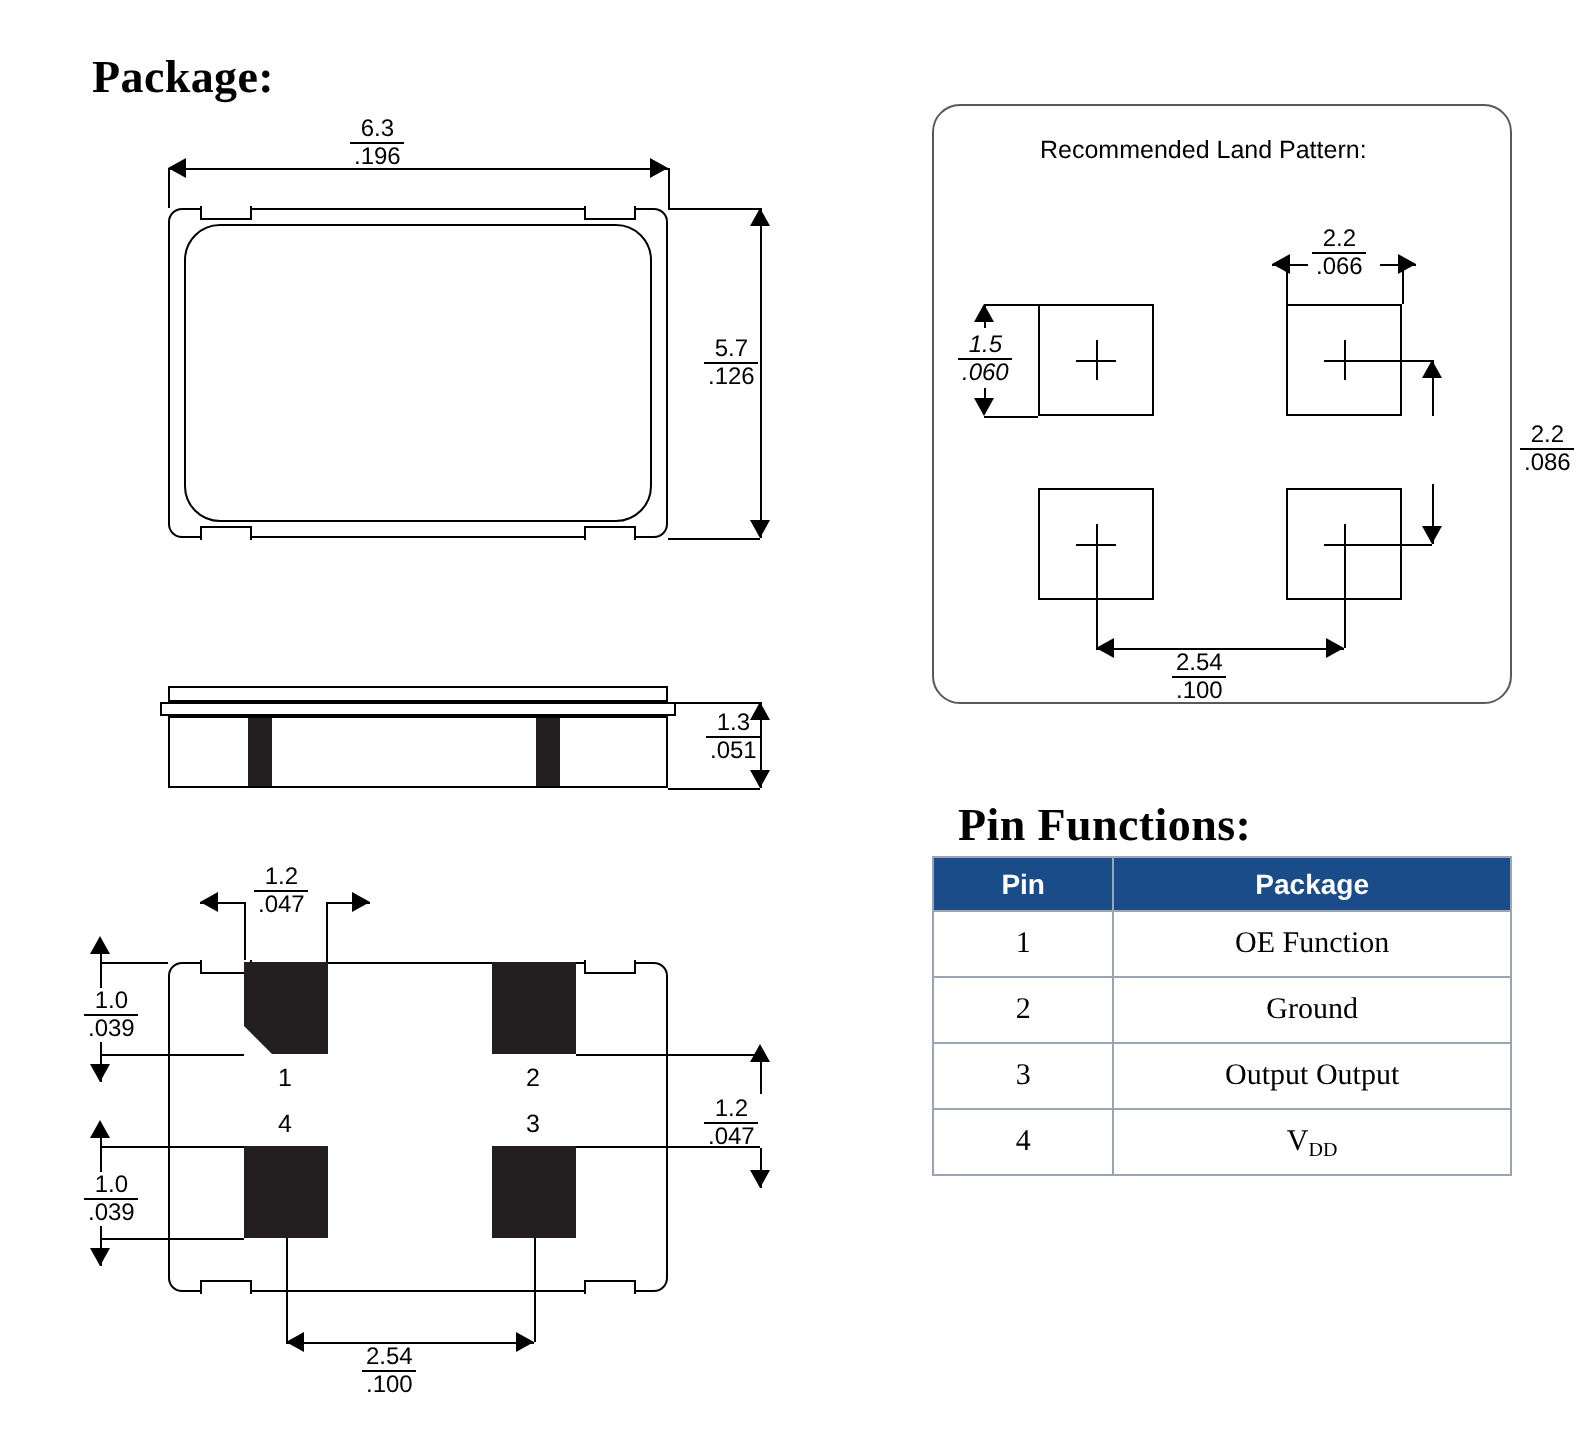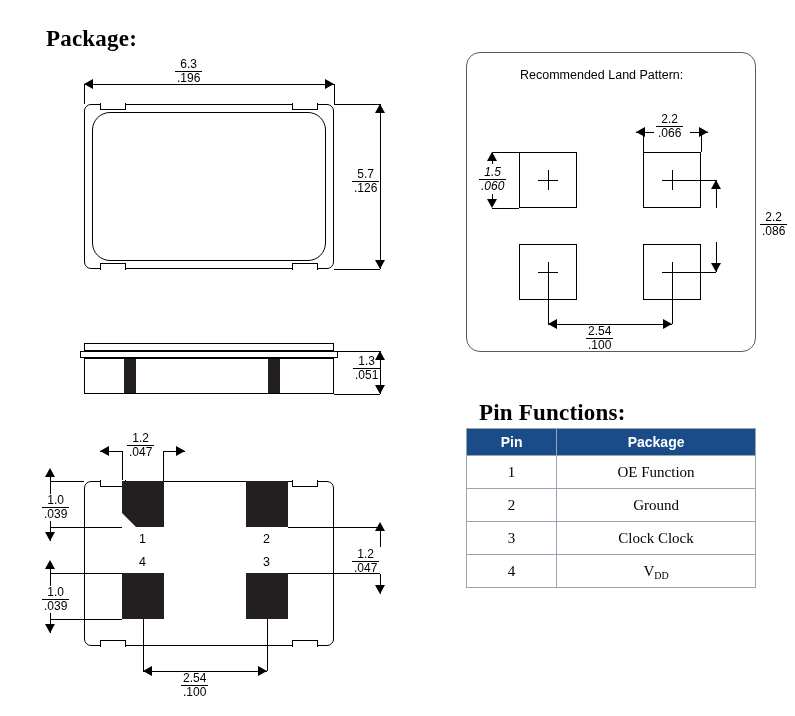--- a/index.html
+++ b/index.html
@@ -312,20 +312,20 @@
     <tr>
       <td>1</td>
       <td>OE Function</td>
     </tr>
     <tr>
       <td>2</td>
       <td>Ground</td>
     </tr>
     <tr>
       <td>3</td>
-      <td>Clock Clock</td>
+      <td>Output Output</td>
     </tr>
     <tr>
       <td>4</td>
       <td><span>V</span><sub>DD</sub></td>
     </tr>
   </tbody>
 </table>
 
 </body></html>

